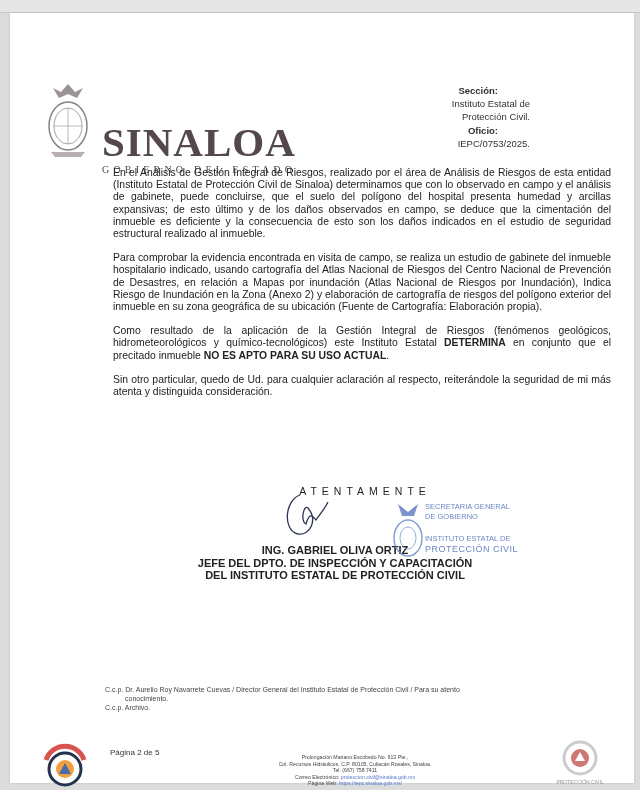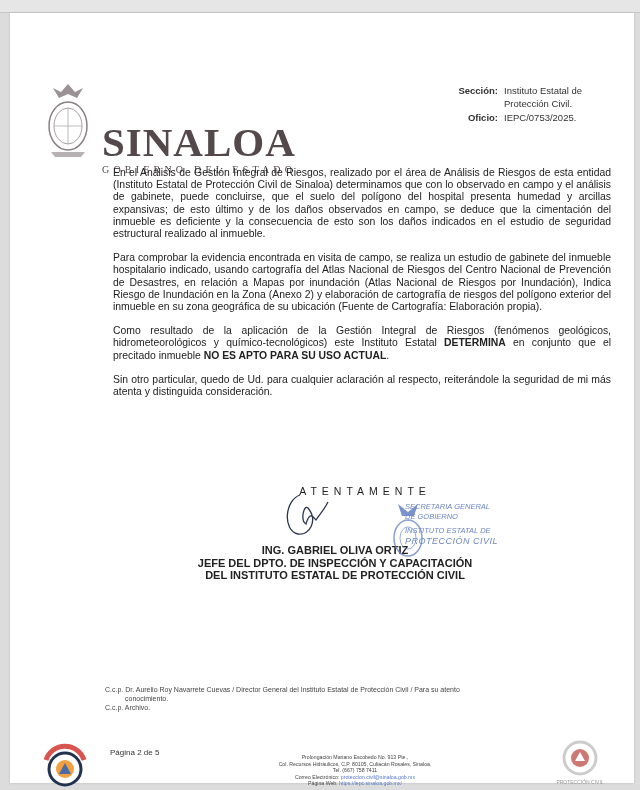--- a/index.html
+++ b/index.html
@@ -4,31 +4,31 @@
 <style>
   html, body { margin:0; padding:0; }
   body { width:640px; height:790px; background:#dcdcdc; position:relative; overflow:hidden; font-family:"Liberation Sans", sans-serif; }
   .topbar { position:absolute; left:0; top:0; width:640px; height:12px; background:#e6e6e6; border-bottom:1px solid #c8c8c8; }
   .page { position:absolute; left:10px; top:13px; width:624px; height:770px; background:#fff; box-shadow:0 0 2px #bbb; }
   .crest { position:absolute; left:43px; top:80px; width:50px; height:80px; }
   .brand { position:absolute; left:102px; top:122px; }
   .brand-title { font-family:"Liberation Serif", serif; font-weight:bold; font-size:41px; color:#54484a; letter-spacing:1px; line-height:40px; }
   .brand-sub { font-family:"Liberation Serif", serif; font-size:10px; letter-spacing:4.2px; color:#54484a; margin-top:2px; }
   .meta { position:absolute; left:420px; top:84px; font-size:9.5px; color:#333; }
-  .meta-row { display:flex; line-height:13px; margin-bottom:1px; }
+  .meta-row { display:flex; line-height:13px; margin-bottom:1px;flex-direction:column; }
   .meta-k { width:78px; text-align:right; font-weight:bold; padding-right:6px; }
-  .meta-v { width:110px; }
+  .meta-v { width:110px;text-align:right; }
   .body { position:absolute; left:113px; top:167px; width:498px; font-size:10.4px; color:#222; line-height:12.2px; text-align:justify; }
   .body p { margin:0 0 12px 0; }
   .sign { position:absolute; left:170px; top:485px; width:330px; text-align:center; }
   .atent { font-weight:normal; font-size:10.5px; letter-spacing:5px; color:#222; margin-left:60px; }
   .signame { position:absolute; left:0; top:59px; width:330px; font-weight:bold; font-size:11px; line-height:12.5px; color:#222;text-align:center; }
   .signature { position:absolute; left:280px; top:490px; width:55px; height:50px; }
   .stamp { position:absolute; left:388px; top:500px; width:130px; height:60px; }
-  .stamp-text { position:absolute; left:405px; top:502px; font-size:7.5px; color:#6c87c4; line-height:10px; font-family:"Liberation Sans", sans-serif;font-style:italic; }
+  .stamp-text { position:absolute; left:425px; top:502px; font-size:7.5px; color:#6c87c4; line-height:10px; font-family:"Liberation Sans", sans-serif; }
   .stamp-text .big { font-size:9px; letter-spacing:0.5px; }
   .ccp { position:absolute; left:105px; top:685px; font-size:7px; color:#444; line-height:9px; }
   .ccp .indent { padding-left:20px; }
   .footer-logo-l { position:absolute; left:42px; top:742px; width:46px; height:46px; }
   .pagenum { position:absolute; left:110px; top:748px; font-size:8px; color:#333; }
   .addr { position:absolute; left:250px; top:754px; width:210px; text-align:center; font-size:5.2px; color:#444; line-height:6.5px; }
   .addr .lnk { color:#5577cc; }
   .footer-logo-r { position:absolute; left:550px; top:738px; width:60px; height:50px; }
 </style>
 </head>
@@ -81,21 +81,21 @@
   <path d="M20 5 C5 10 2 40 18 44 C30 46 38 30 28 18 C24 14 20 30 26 34 C30 20 34 28 36 30 C40 24 44 20 48 12" fill="none" stroke="#2a3550" stroke-width="1.3"></path>
 </svg>
 
 <svg class="stamp" viewBox="0 0 130 60">
   <path d="M10 4 L20 12 L30 4 L26 16 L14 16 Z" fill="#5a78c0" opacity="0.8"></path>
   <ellipse cx="20" cy="38" rx="14" ry="18" fill="none" stroke="#6c87c4" stroke-width="1.5" opacity="0.8"></ellipse>
   <ellipse cx="20" cy="38" rx="8" ry="11" fill="none" stroke="#6c87c4" stroke-width="1" opacity="0.7"></ellipse>
 </svg>
 <div class="stamp-text">
   <div>SECRETARIA GENERAL</div>
-  <div style="margin-bottom:4px">DE GOBIERNO</div>
+  <div style="margin-bottom:12px">DE GOBIERNO</div>
   <div>INSTITUTO ESTATAL DE</div>
   <div class="big">PROTECCIÓN CIVIL</div>
 </div>
 
 <div class="ccp">
   <div>C.c.p.  Dr. Aurelio Roy Navarrete Cuevas / Director General del Instituto Estatal de Protección Civil / Para su atento</div>
   <div class="indent">conocimiento.</div>
   <div>C.c.p. Archivo.</div>
 </div>
 

